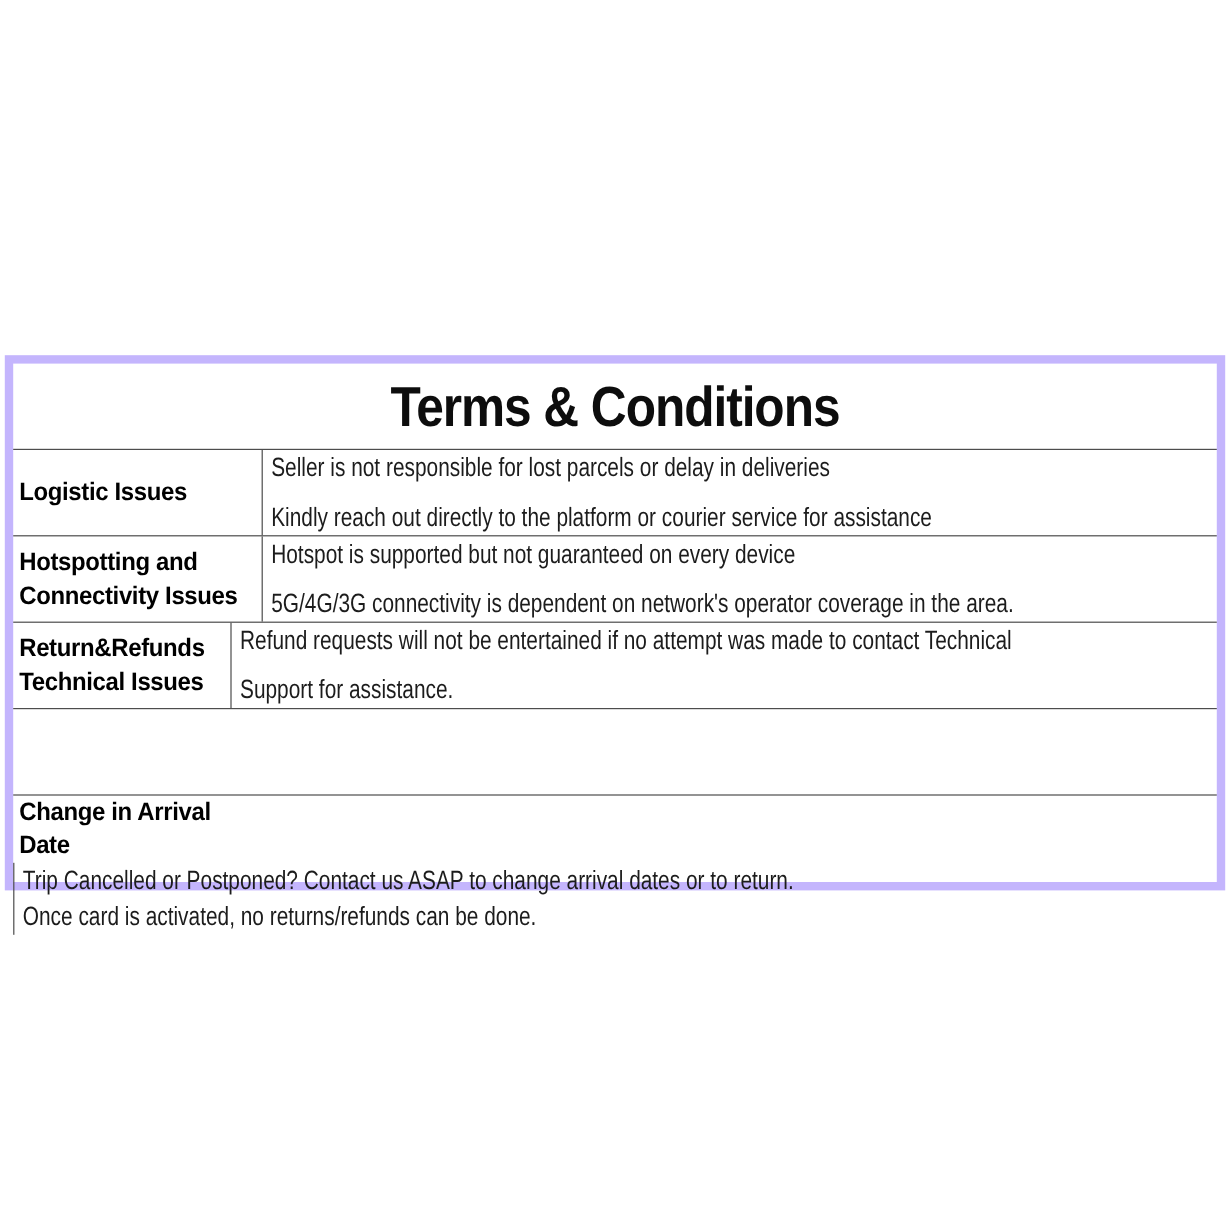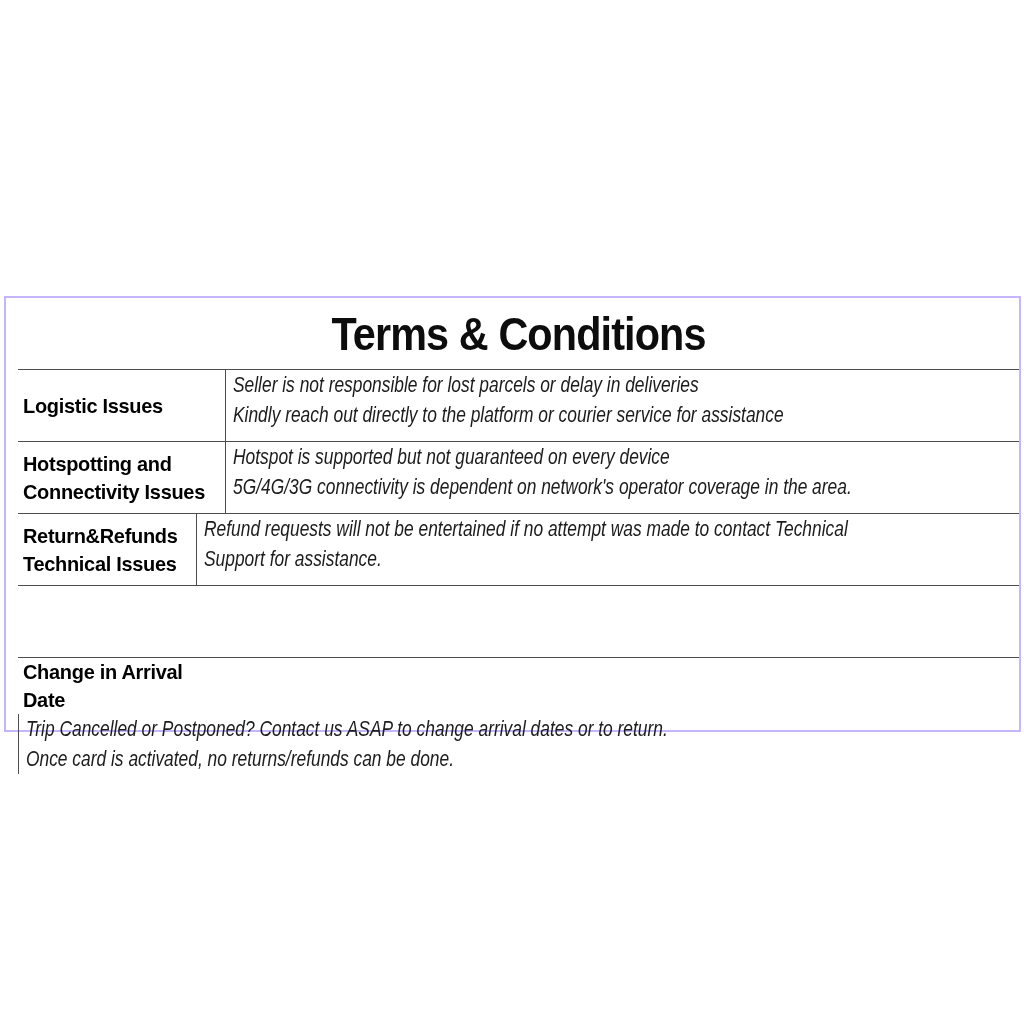--- a/index.html
+++ b/index.html
@@ -11,23 +11,22 @@
   }
   .page {
     position: relative;
     width: 1024px; height: 1024px;
     background: #ffffff;
   }
   .tc-table {
     position: absolute;
     left: 4px; top: 296px;
     width: 1017px;
-    border: 2px solid #c4b5fd;
+    border: 7px solid #c4b5fd;
     background: #ffffff;
-    padding-left: 12px;
   }
   .title-row {
     height: 72px;
     border-bottom: 1px solid #4d4d4d;
     display: flex;
     align-items: center;
     justify-content: center;
   }
   .title-text {
     display: inline-block;
@@ -51,23 +50,22 @@
     display: flex;
     flex-direction: column;
     justify-content: center;
   }
   .content-cell {
     flex: 1;
     border-left: 1px solid #4d4d4d;
     padding-left: 7px;
     display: flex;
     flex-direction: column;
-    justify-content: flex-start;
+    justify-content: space-between;
     overflow: visible;
-    font-style: italic;
   }
   .lbl {
     display: inline-block;
     transform: scaleX(0.95);
     transform-origin: 0 50%;
     white-space: nowrap;
     font-weight: bold;
     font-size: 21px;
     line-height: 28px;
     letter-spacing: -0.3px;

